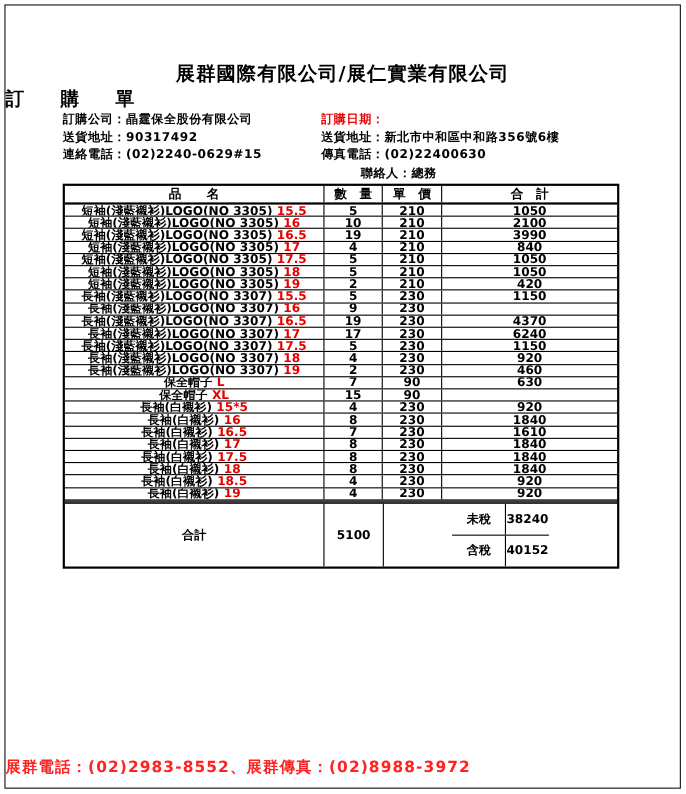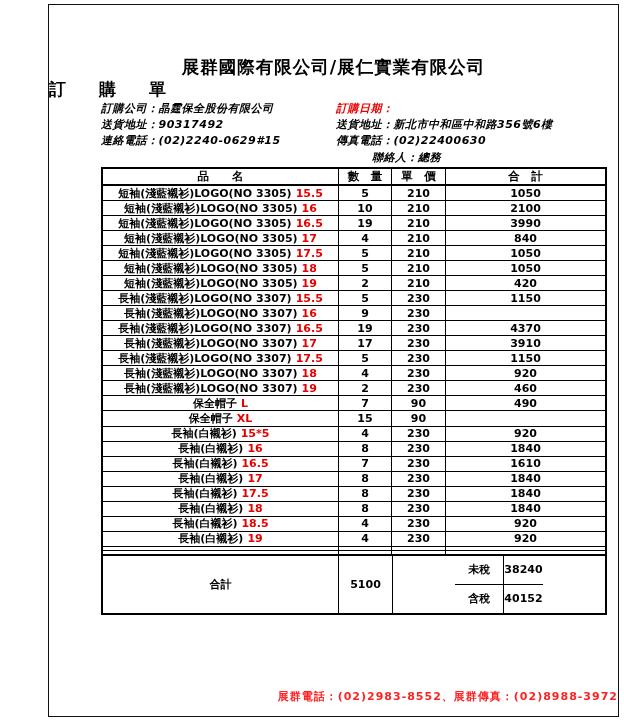--- a/index.html
+++ b/index.html
@@ -4,44 +4,44 @@
 <style>
   html,body{margin:0;padding:0;}
   body{
     width:624px;height:722px;background:#ffffff;position:relative;
     font-family:"DejaVu Sans","Liberation Sans",sans-serif;
     font-weight:bold;color:#000;
     -webkit-font-smoothing:none;
   }
   .page{
     position:absolute;left:4px;top:4px;right:5px;bottom:5px;
-    border:1.5px solid #111;background:#fff;margin-left:44px;
+    border:1.5px solid #111;background:#fff;
   }
   
   .company-title{
     position:absolute;top:50px;left:0;width:100%;
     text-align:center;font-size:17.5px;letter-spacing:1px;
   }
   .doc-title{
     position:absolute;top:73px;left:0;width:100%;
     text-align:left;font-size:17px;letter-spacing:8px;
   }
   .info{
     position:absolute;top:96px;left:52px;right:20px;
     font-size:11px;letter-spacing:0.5px;
   }
-  .info-line{height:16.2px;line-height:16.2px;white-space:nowrap;font-style:italic;}
+  .info-line{height:16.2px;line-height:16.2px;white-space:nowrap;}
   .info-left{position:absolute;left:0;top:0;}
   .info-right{position:absolute;left:235px;top:0;width:265px;}
   .red{color:#e60000;}
   .info-line3{display:flex;flex-direction:column;}
   .contact-part{margin-left:36px;}
   
   .order-table{
-    position:absolute;left:52px;top:162px;width:506px;height:448px;
+    position:absolute;left:52px;top:162px;width:506px;height:350px;
     border:2.5px solid #000;box-sizing:border-box;
     display:flex;flex-direction:column;font-size:11px;
   }
   .t-row{display:flex;flex:1 1 auto;min-height:0;border-bottom:1px solid #000;}
   .t-head{flex:0 0 15px;border-bottom:2.5px solid #000;font-size:11.5px;}
   .t-cell{
     box-sizing:border-box;border-right:1.5px solid #000;
     display:flex;align-items:center;justify-content:center;
     overflow:hidden;white-space:nowrap;line-height:1;
   }
@@ -55,21 +55,21 @@
   .tax-row{flex:1;display:flex;}
   .tax-row:first-child{border-bottom:1px solid #000;}
   .tax-label{
     width:49px;box-sizing:border-box;border-right:1px solid #000;
     display:flex;align-items:center;justify-content:center;
   }
   .tax-value{flex:1;display:flex;align-items:center;justify-content:center;}
   
   .page-footer{
     position:absolute;top:684px;left:0;width:100%;
-    text-align:right;font-size:11px;color:#ff2222;letter-spacing:1px;
+    text-align:left;font-size:14px;color:#ff2222;letter-spacing:1px;
   }
 </style>
 </head>
 <body>
 
 <div class="page">
 
   <div class="company-title">展群國際有限公司/展仁實業有限公司</div>
   <div class="doc-title">訂　購　單</div>
 
@@ -196,21 +196,21 @@
     <div class="t-cell c4">4370</div>
   </div>
 
   <div class="t-row">
     <div class="t-cell c1">
           <span>長袖(淺藍襯衫)LOGO(NO 3307)</span>
           <span class="size-tag" style="color: rgb(230, 0, 0);">17</span>
         </div>
     <div class="t-cell c2">17</div>
     <div class="t-cell c3">230</div>
-    <div class="t-cell c4">3910</div>
+    <div class="t-cell c4">6240</div>
   </div>
 
   <div class="t-row">
     <div class="t-cell c1">
           <span>長袖(淺藍襯衫)LOGO(NO 3307)</span>
           <span class="size-tag" style="color: rgb(230, 0, 0);">17.5</span>
         </div>
     <div class="t-cell c2">5</div>
     <div class="t-cell c3">230</div>
     <div class="t-cell c4">1150</div>
@@ -236,21 +236,21 @@
     <div class="t-cell c4">460</div>
   </div>
 
   <div class="t-row">
     <div class="t-cell c1">
           <span>保全帽子</span>
           <span class="size-tag" style="color: rgb(230, 0, 0);">L</span>
         </div>
     <div class="t-cell c2">7</div>
     <div class="t-cell c3">90</div>
-    <div class="t-cell c4">490</div>
+    <div class="t-cell c4">630</div>
   </div>
 
   <div class="t-row">
     <div class="t-cell c1">
           <span>保全帽子</span>
           <span class="size-tag" style="color: rgb(230, 0, 0);">XL</span>
         </div>
     <div class="t-cell c2">15</div>
     <div class="t-cell c3">90</div>
   </div>

